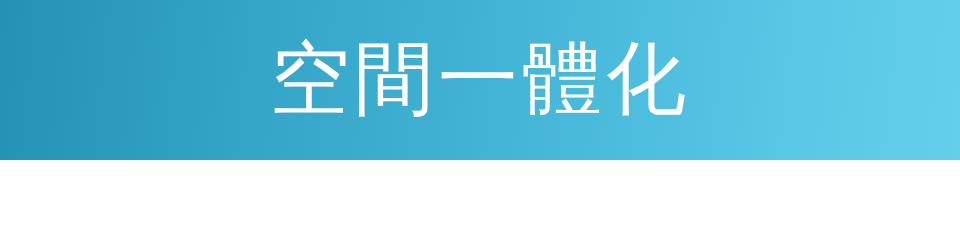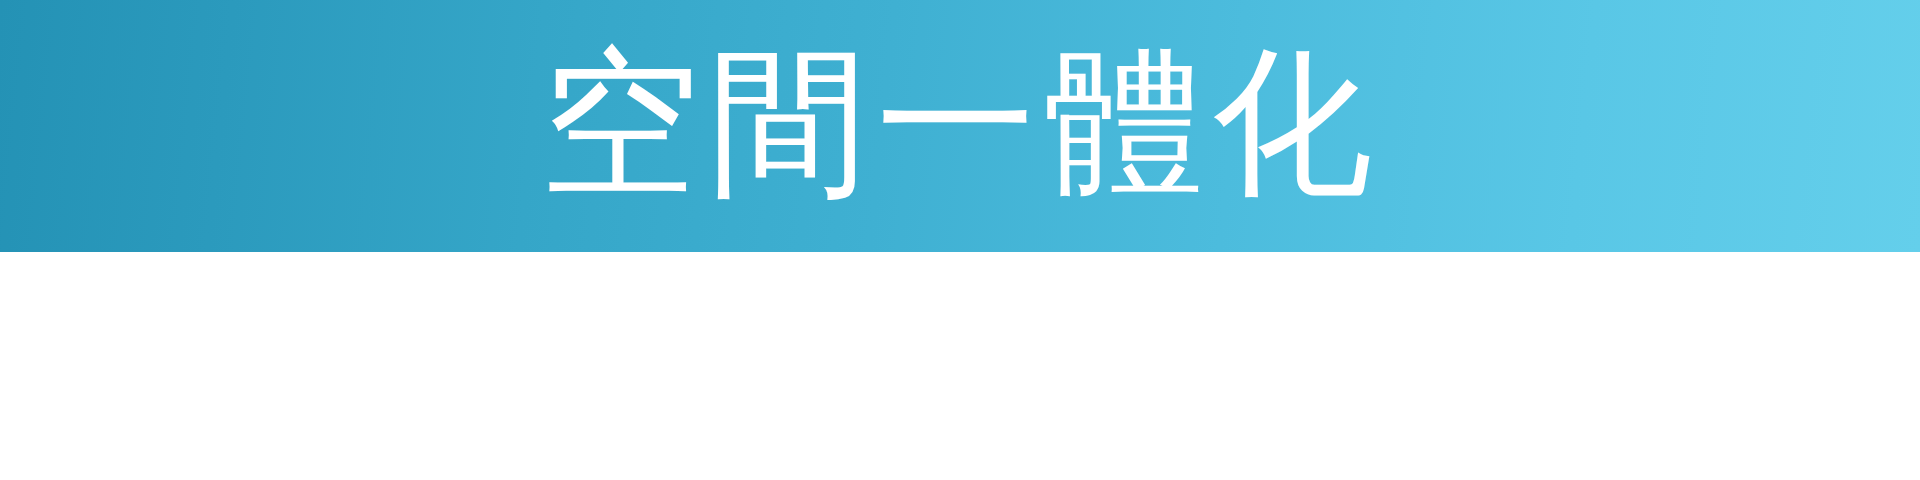--- a/index.html
+++ b/index.html
@@ -10,21 +10,21 @@
   }
 
   body {
     font-family: "Liberation Sans", "DejaVu Sans", sans-serif;
   }
 
   
   .banner {
     position: relative;
     width: 960px;
-    height: 126px;
+    height: 160px;
     overflow: hidden;
     display: flex;
     align-items: center;
     justify-content: center;
     
     background-image: linear-gradient(
       96deg,
       #2492b5 0%,
       #2b9abd 12%,
       #35a6c8 28%,

